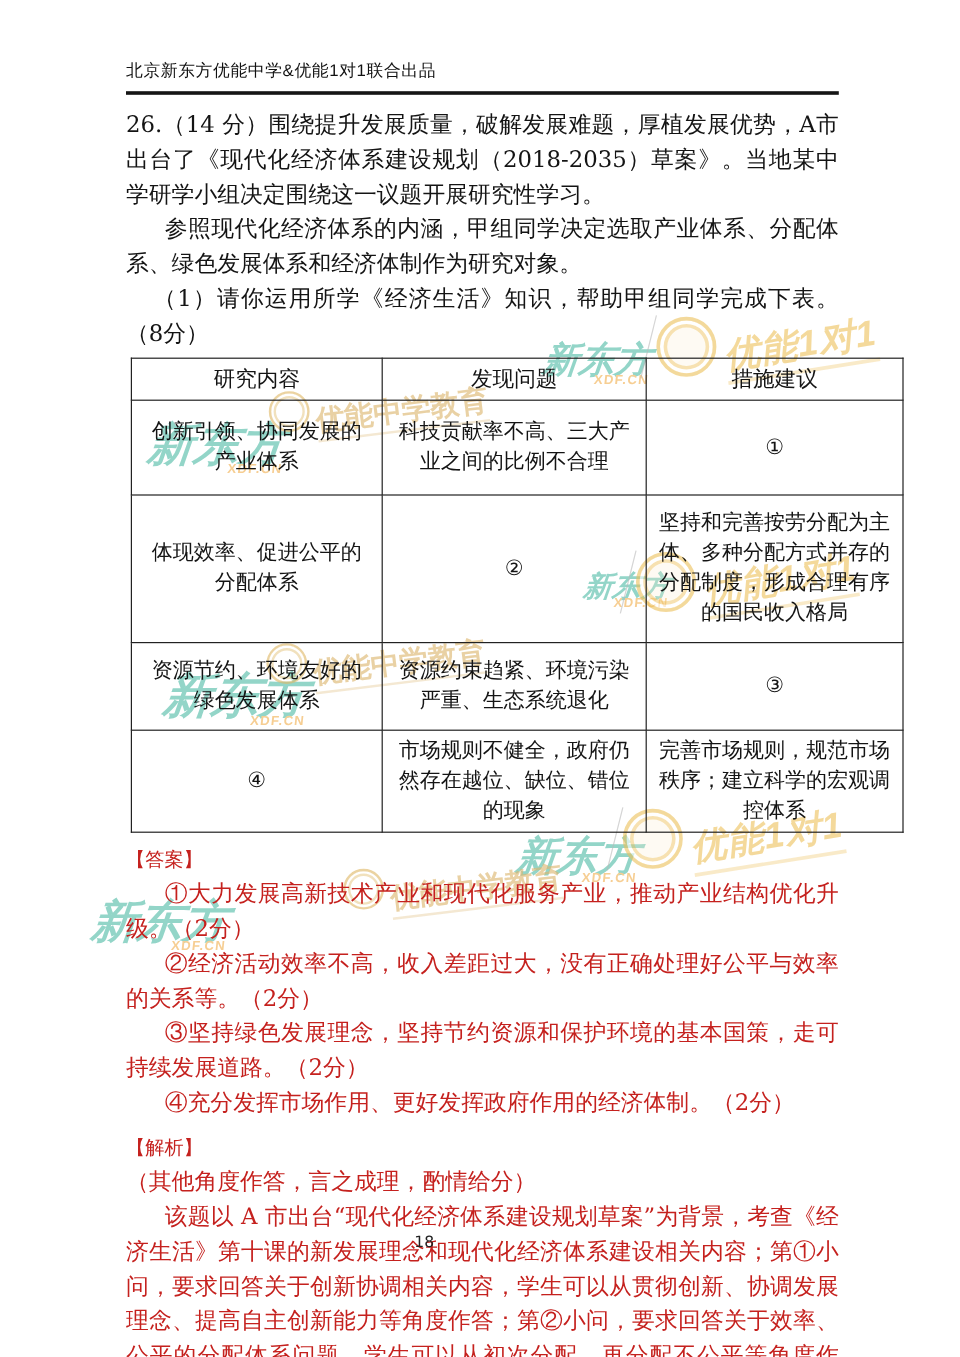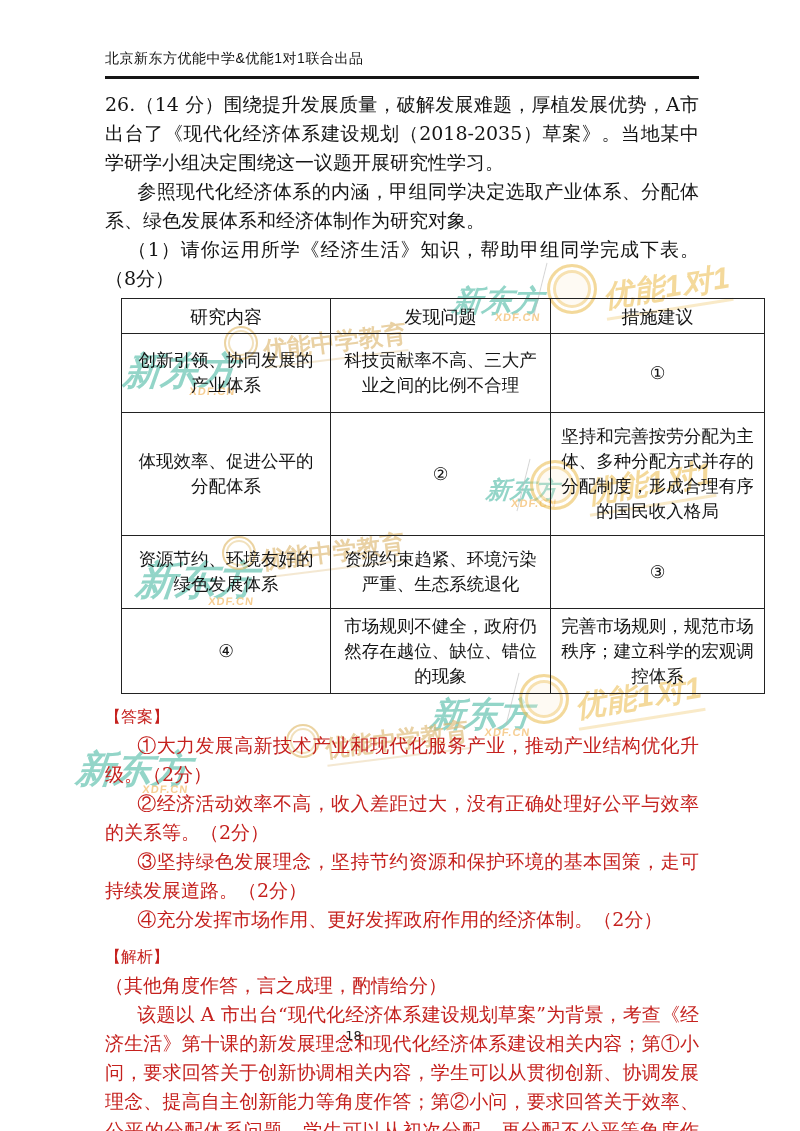--- a/index.html
+++ b/index.html
@@ -28,21 +28,21 @@
     position:absolute;left:105px;top:90px;width:594px;z-index:2;
   }
   .content p{margin:0;text-align:justify;}
   .qtext{font-size:19px;line-height:29px;color:#141414;}
   .indent{text-indent:1.7em;}
   .small-indent{text-indent:1.2em;}
   
   table.research{
     border-collapse:collapse;
     width:580px;
-    margin:5px 0 0 16px;
+    margin:5px 0 0 4px;
     table-layout:fixed;
   }
   table.research th,table.research td{
     border:1.5px solid #222;
     text-align:center;
     vertical-align:middle;
     font-size:17.5px;
     line-height:25px;
     padding:3px 10px;
     font-weight:400;

